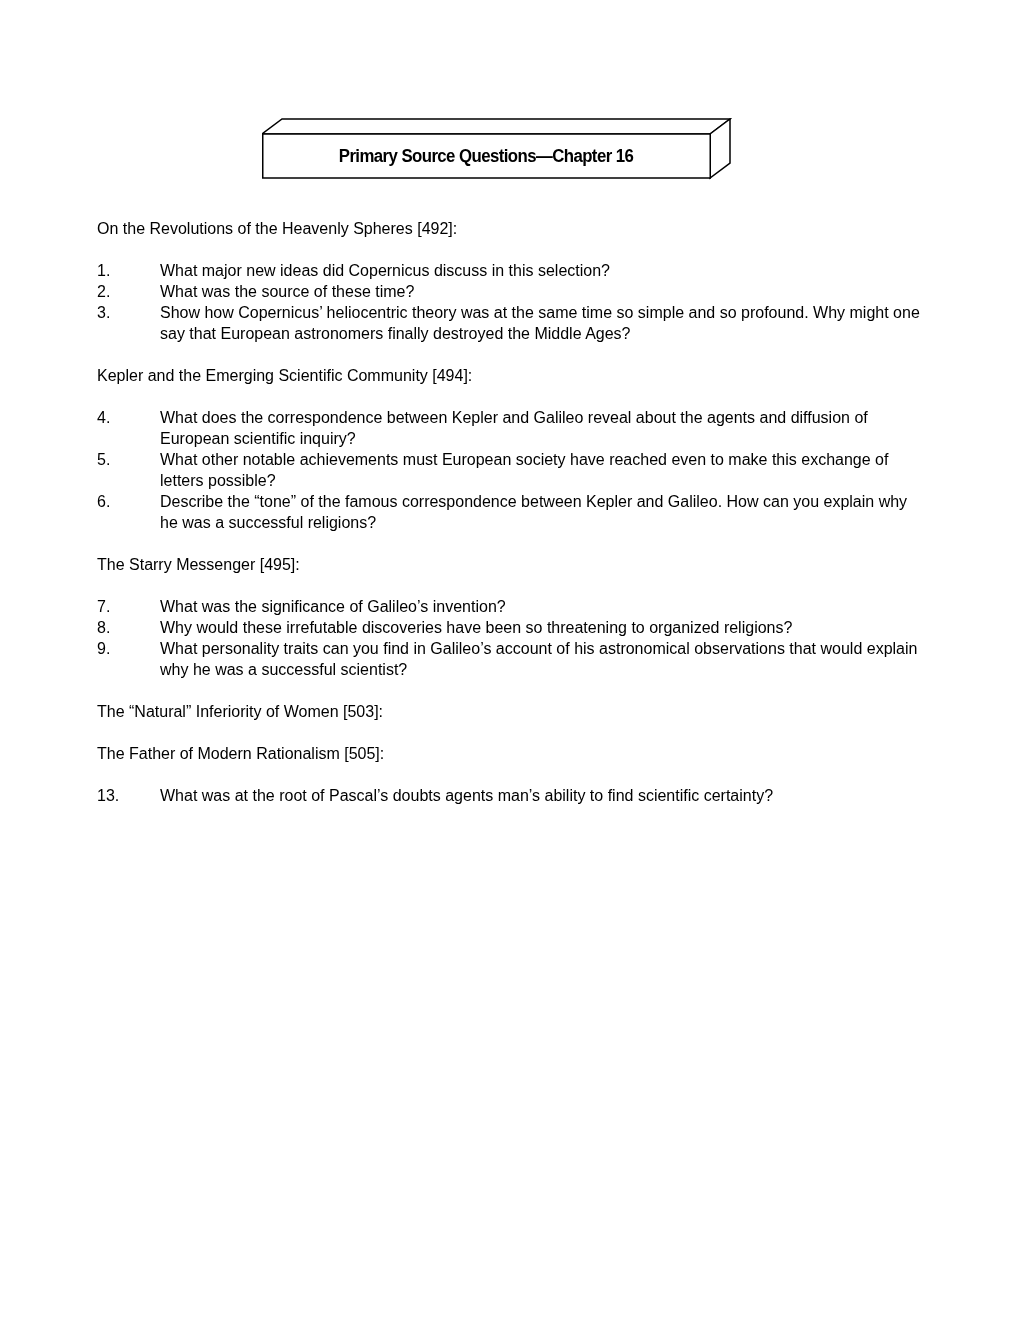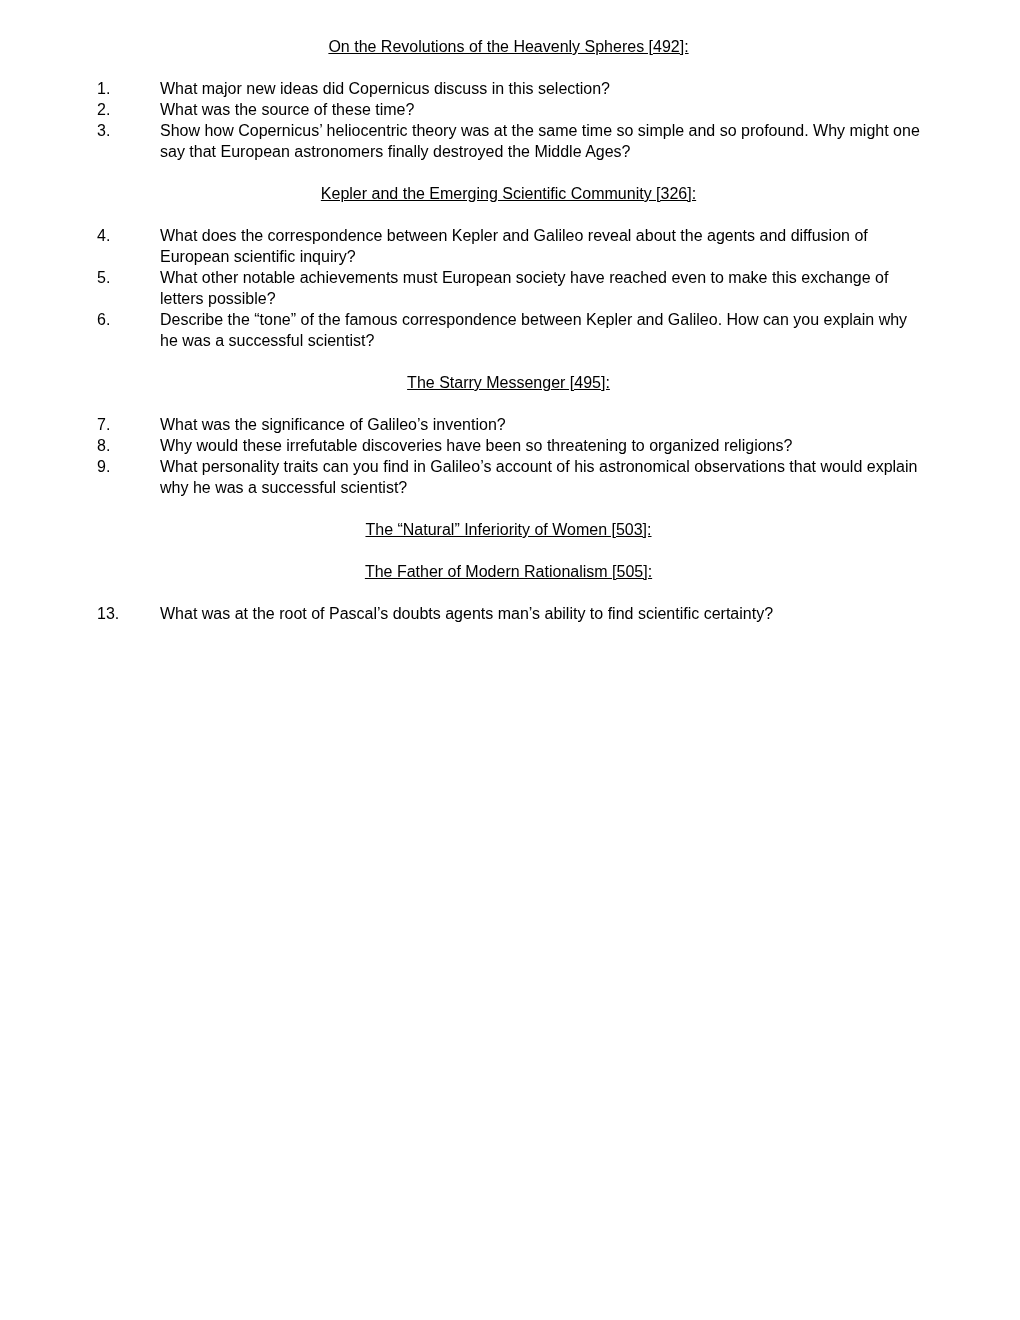--- a/index.html
+++ b/index.html
@@ -37,73 +37,79 @@
     letter-spacing: -0.6px;
     transform: scaleX(0.96);
   }
   
   .content {
     margin-top: 36px;
     font-size: 16px;
     line-height: 21px;
   }
   .section-heading {
-    text-decoration: underline;
     margin: 21px 0 21px 0;
-    text-align: center;
   }
   .section.extra-gap .section-heading { }
   .section:first-child .section-heading { margin-top: 0; }
   .question {
     display: flex;
     align-items: flex-start;
   }
   .q-num {
     flex: 0 0 63px;
   }
   .q-text {
     flex: 1 1 auto;
     max-width: 760px;
   }
 </style>
 </head>
 <body>
 
 <div class="page">
 
+  <div class="title-box">
+    <svg width="470" height="64" viewBox="0 0 470 64">
+      <polygon points="0,16 20,1 468,1 448,16" fill="#ffffff" stroke="#000000" stroke-width="1.5" stroke-linejoin="miter"></polygon>
+      <polygon points="448,16 468,1 468,45 448,60" fill="#ffffff" stroke="#000000" stroke-width="1.5" stroke-linejoin="miter"></polygon>
+      <rect x="0.75" y="16" width="447.5" height="44" fill="#ffffff" stroke="#000000" stroke-width="1.5"></rect>
+    </svg>
+    <div class="title-box-label">Primary Source Questions—Chapter 16</div>
+  </div>
 
   <div class="content" id="content">
       <div class="section">
         <div class="section-heading">On the Revolutions of the Heavenly Spheres [492]:</div>
         <div class="question">
           <span class="q-num">1.</span>
           <span class="q-text">What major new ideas did Copernicus discuss in this selection?</span>
         </div>
         <div class="question">
           <span class="q-num">2.</span>
           <span class="q-text">What was the source of these time?</span>
         </div>
         <div class="question">
           <span class="q-num">3.</span>
           <span class="q-text">Show how Copernicus’ heliocentric theory was at the same time so simple and so profound.  Why might one say that European astronomers finally destroyed the Middle Ages?</span>
         </div>
       </div>
       <div class="section">
-        <div class="section-heading">Kepler and the Emerging Scientific Community [326]:</div>
+        <div class="section-heading">Kepler and the Emerging Scientific Community [494]:</div>
         <div class="question">
           <span class="q-num">4.</span>
           <span class="q-text">What does the correspondence between Kepler and Galileo reveal about the agents and diffusion of European scientific inquiry?</span>
         </div>
         <div class="question">
           <span class="q-num">5.</span>
           <span class="q-text">What other notable achievements must European society have reached even to make this exchange of letters possible?</span>
         </div>
         <div class="question">
           <span class="q-num">6.</span>
-          <span class="q-text">Describe the “tone” of the famous correspondence between Kepler and Galileo.  How can you explain why he was a successful scientist?</span>
+          <span class="q-text">Describe the “tone” of the famous correspondence between Kepler and Galileo.  How can you explain why he was a successful religions?</span>
         </div>
       </div>
       <div class="section">
         <div class="section-heading">The Starry Messenger [495]:</div>
         <div class="question">
           <span class="q-num">7.</span>
           <span class="q-text">What was the significance of Galileo’s invention?</span>
         </div>
         <div class="question">
           <span class="q-num">8.</span>

